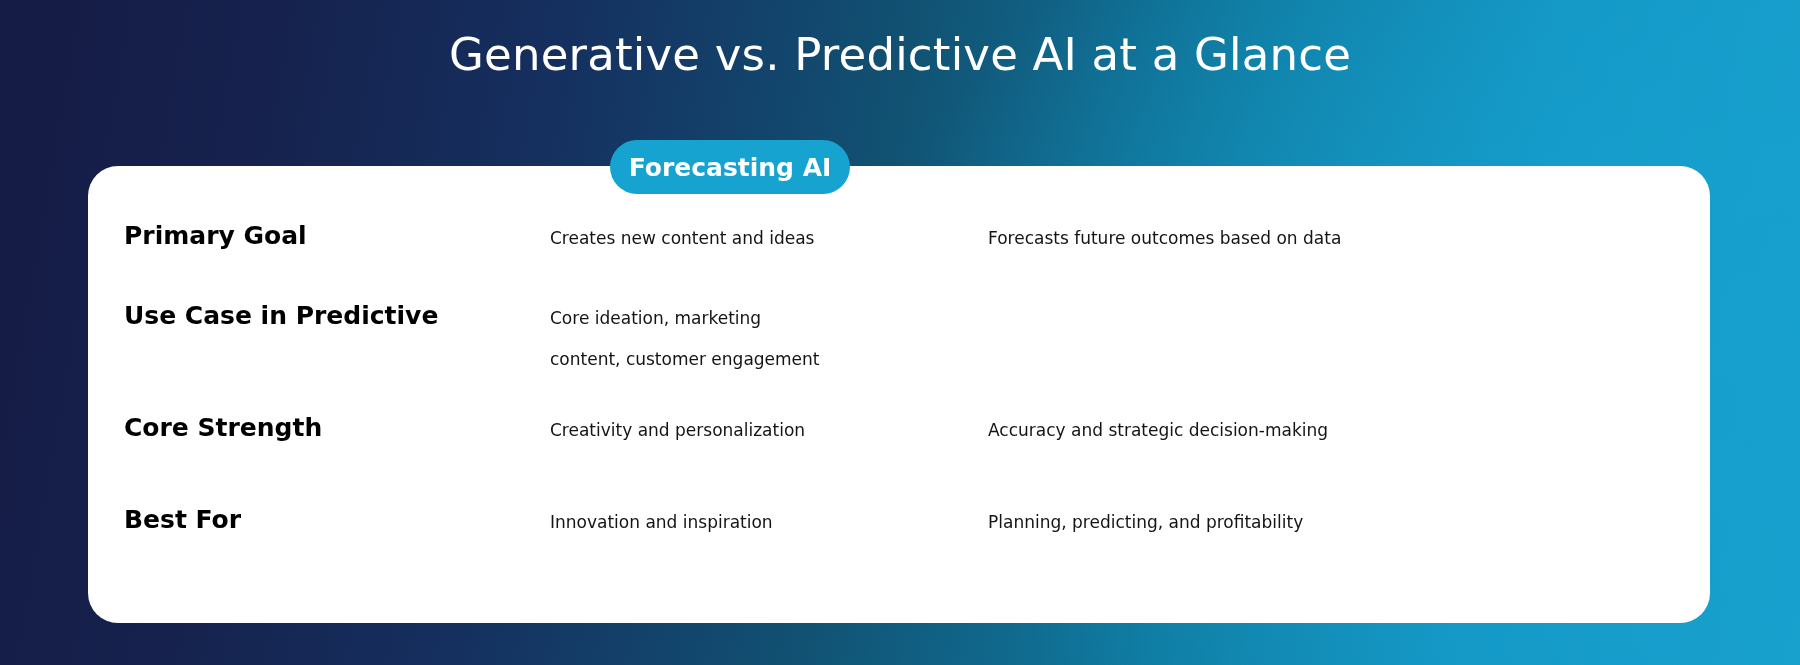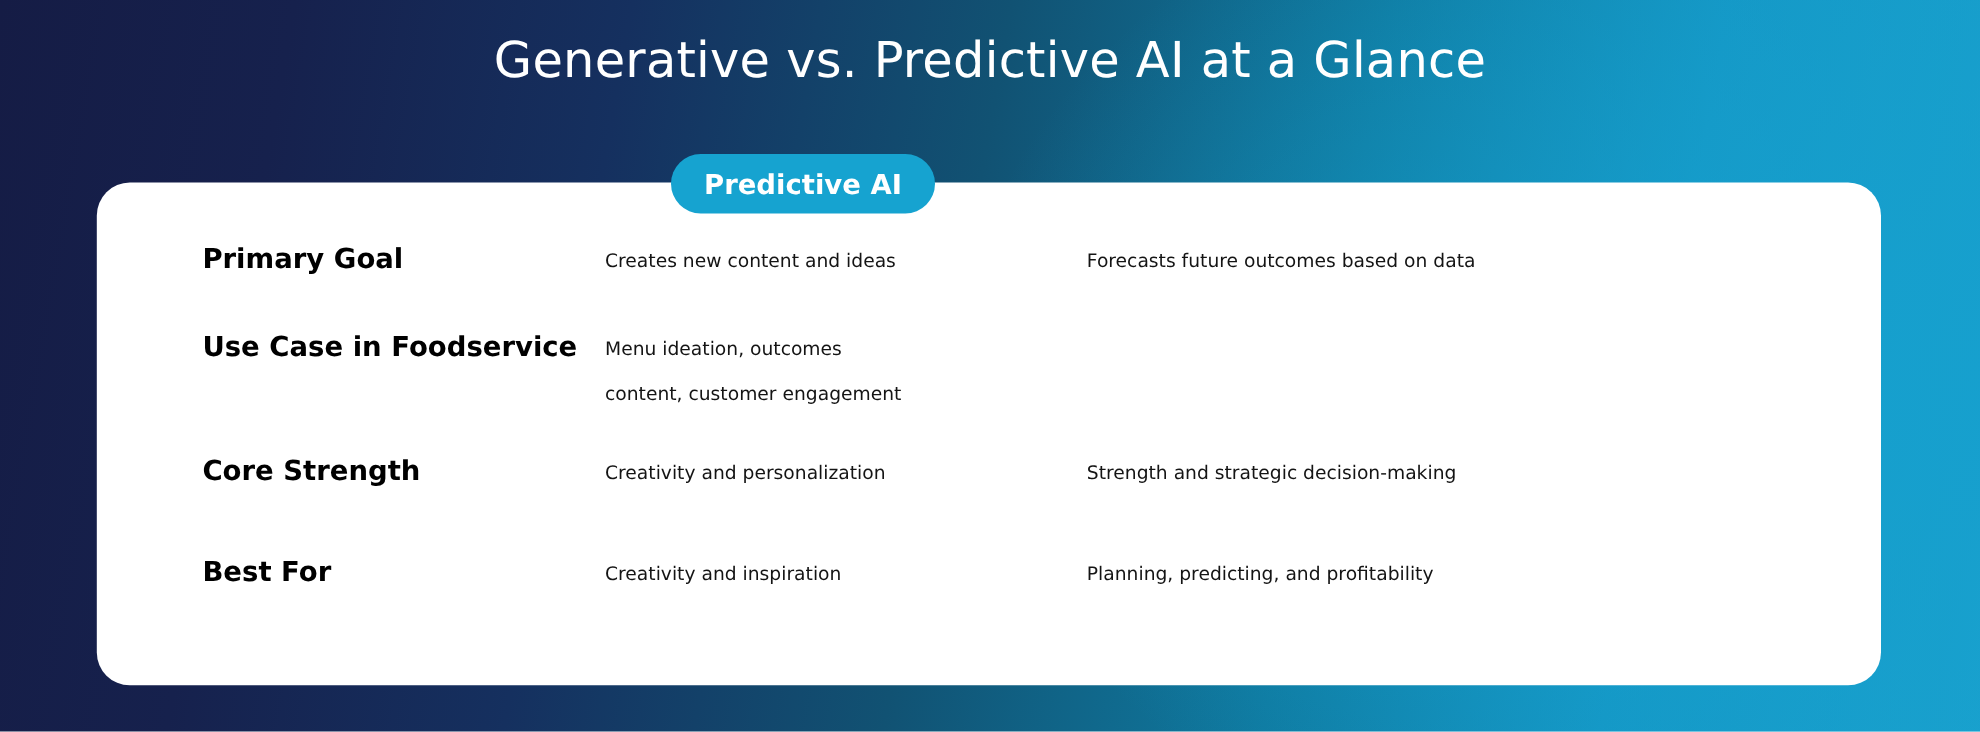--- a/index.html
+++ b/index.html
@@ -91,21 +91,21 @@
     display: flex;
   }
   #row-0 { top: 22px;  height: 92px; }
   #row-1 { top: 102px; height: 108px; }
   #row-2 { top: 214px; height: 92px; }
   #row-3 { top: 306px; height: 92px; }
 
   .cell-label {
     width: 462px;
     box-sizing: border-box;
-    padding-left: 96px;
+    padding-left: 36px;
     color: #000000;
     font-size: 25px;
     font-weight: 700;
     line-height: 36px;
     text-align: left;
   }
   .cell-val {
     box-sizing: border-box;
     color: #141414;
     font-size: 17px;
@@ -120,58 +120,58 @@
 </style>
 </head>
 <body>
 
 <div id="stage">
 
   <div id="title">Generative vs. Predictive AI at a Glance</div>
 
   <div id="card"></div>
 
-  <div class="pill" id="pill-gen">Predictive AI</div>
+  <div class="pill" id="pill-gen">Forecasting AI</div>
 
   <div id="grid">
 
     <div class="row" id="row-0">
       <div class="cell-label">Primary Goal</div>
       <div class="cell-val cell-gen">
         <span class="ln">Creates new content and ideas</span>
       </div>
       <div class="cell-val cell-pred">
         <span class="ln">Forecasts future outcomes based on data</span>
       </div>
     </div>
 
     <div class="row" id="row-1">
-      <div class="cell-label">Use Case in Foodservice</div>
+      <div class="cell-label">Use Case in Predictive</div>
       <div class="cell-val cell-gen">
-        <span class="ln">Menu ideation, outcomes</span>
+        <span class="ln">Core ideation, marketing</span>
         <span class="ln">content, customer engagement</span>
       </div>
       <div class="cell-val cell-pred">
       </div>
     </div>
 
     <div class="row" id="row-2">
       <div class="cell-label">Core Strength</div>
       <div class="cell-val cell-gen">
         <span class="ln">Creativity and personalization</span>
       </div>
       <div class="cell-val cell-pred">
-        <span class="ln">Strength and strategic decision-making</span>
+        <span class="ln">Accuracy and strategic decision-making</span>
       </div>
     </div>
 
     <div class="row" id="row-3">
       <div class="cell-label">Best For</div>
       <div class="cell-val cell-gen">
-        <span class="ln">Creativity and inspiration</span>
+        <span class="ln">Innovation and inspiration</span>
       </div>
       <div class="cell-val cell-pred">
         <span class="ln">Planning, predicting, and profitability</span>
       </div>
     </div>
 
   </div>
 </div>
 
 </body></html>

